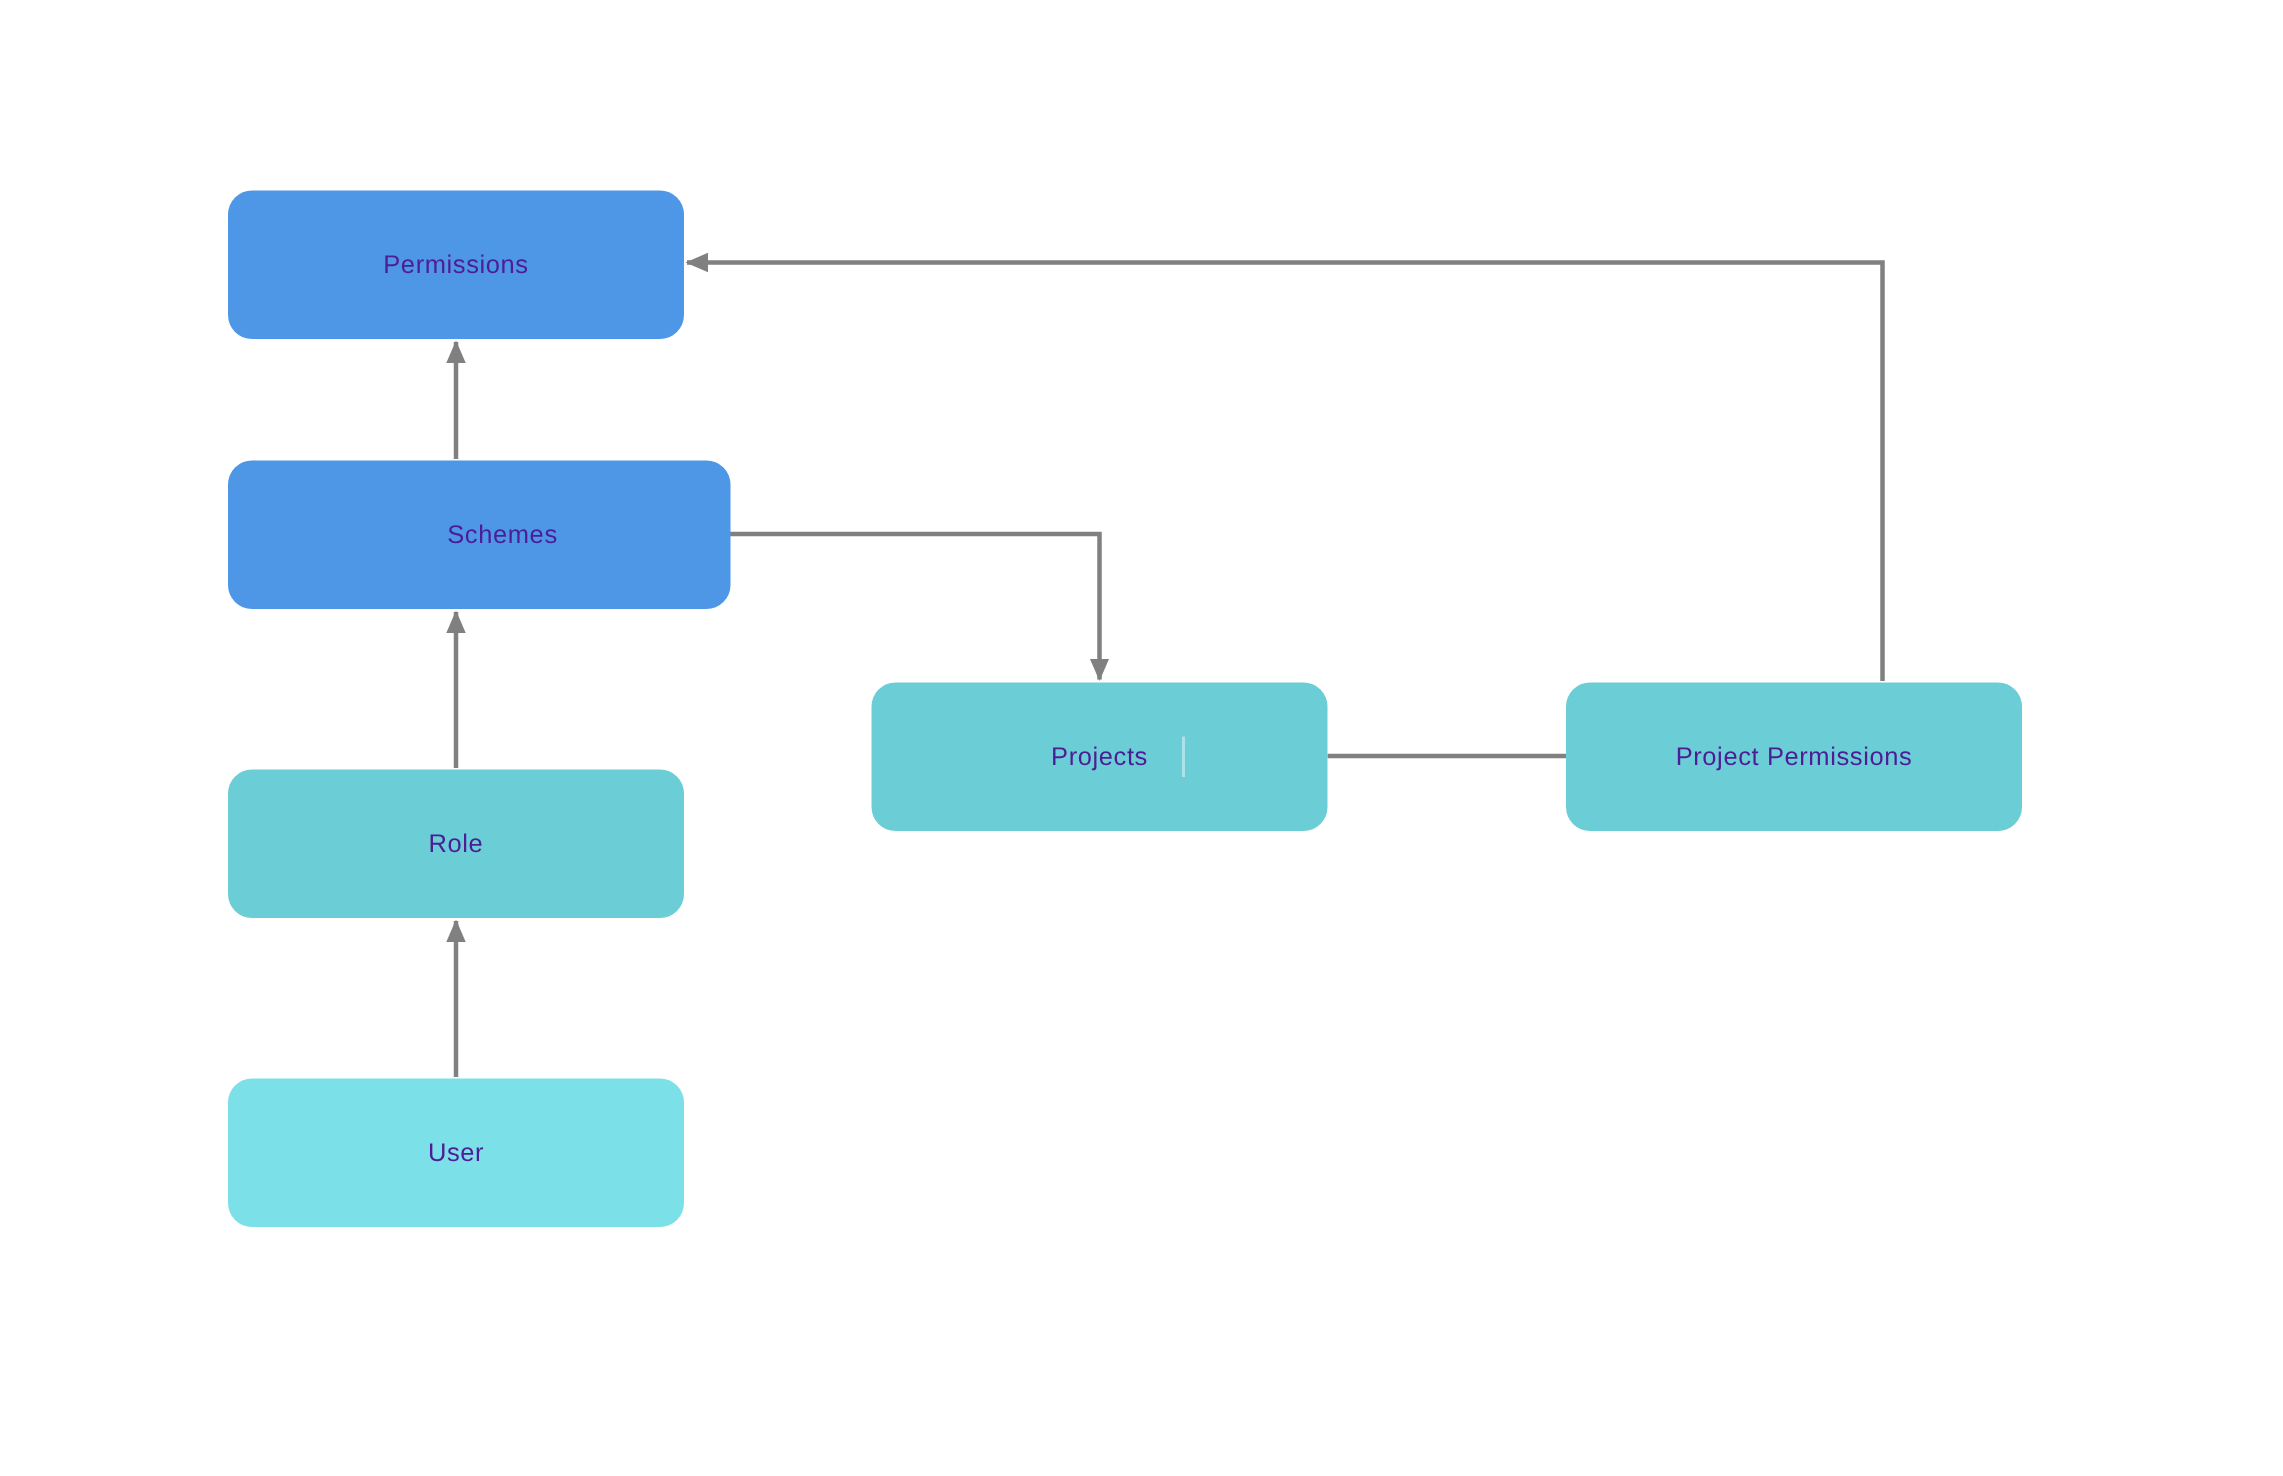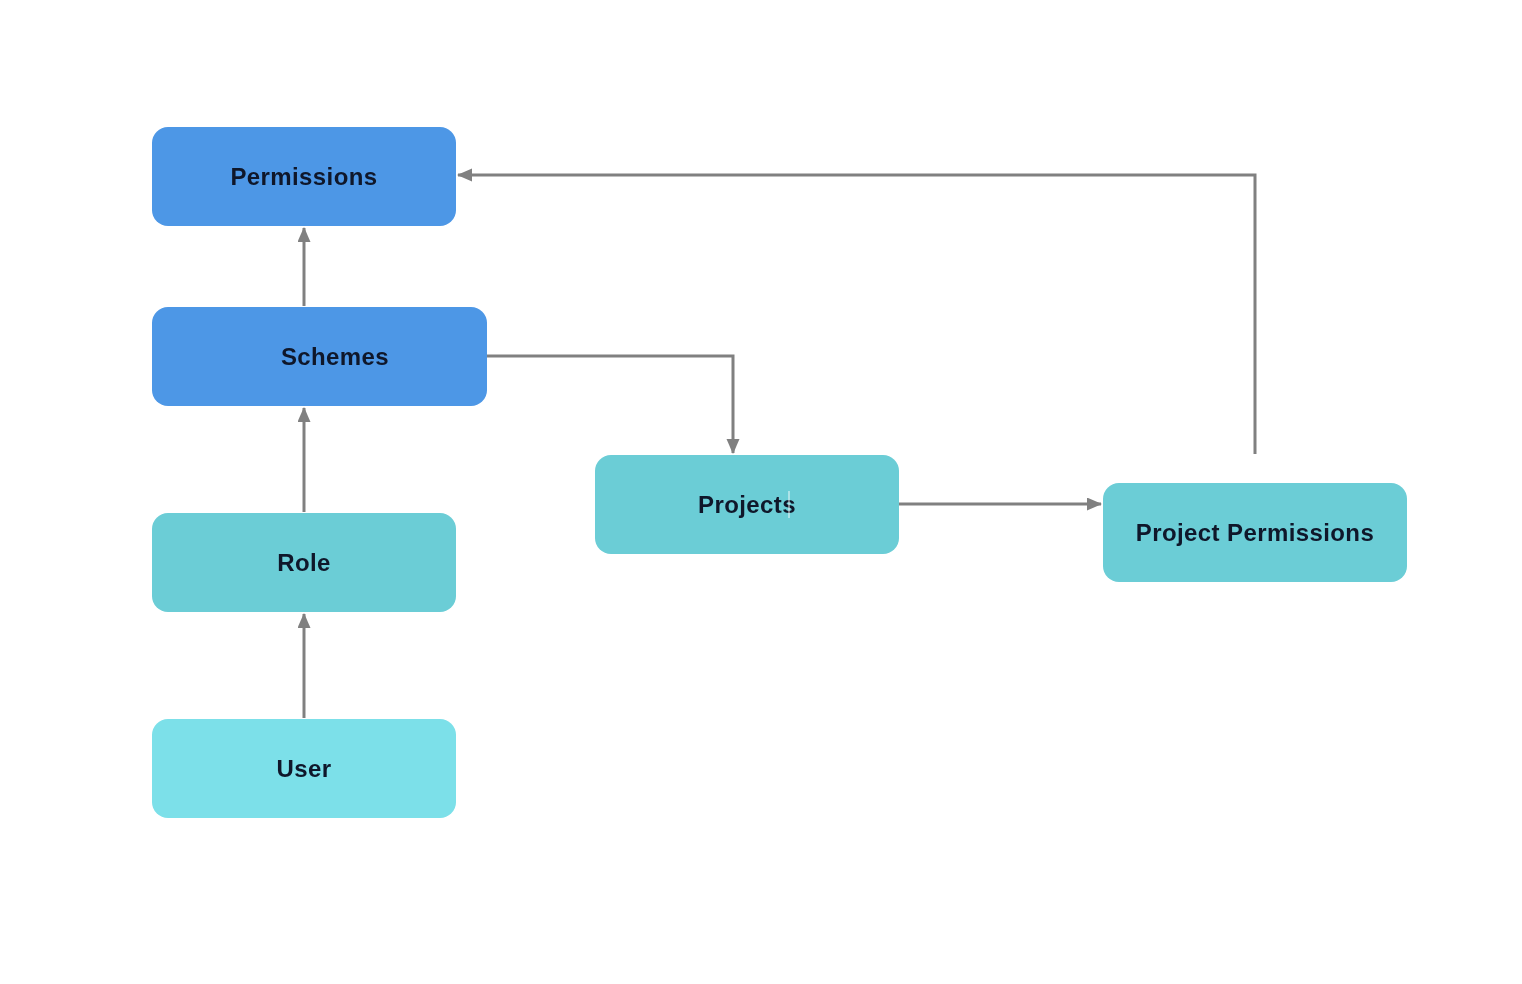--- a/index.html
+++ b/index.html
@@ -29,33 +29,33 @@
     position: absolute;
     width: 304px;
     height: 99px;
     border-radius: 16px;
     display: flex;
     align-items: center;
     justify-content: center;
   }
 
   .node-label {
-    color: #0f172a;
-    font-size: 24px;
+    color: #4c1d95;
+    font-size: 17px;
     letter-spacing: 0.4px;
-    font-weight: 700;
+    font-weight: 400;
     white-space: nowrap;
   }
 
   .node-permissions          { left: 152px;  top: 127px; }
   .node-schemes              { left: 152px;  top: 307px; padding-left: 31px; }
   .node-role                 { left: 152px;  top: 513px; align-items: center; }
   .node-user                 { left: 152px;  top: 719px; }
-  .node-projects             { left: 581px;  top: 455px; margin-left: 14px; }
-  .node-project-permissions  { left: 1103px; top: 455px; margin-top: 28px; }
+  .node-projects             { left: 581px;  top: 455px; }
+  .node-project-permissions  { left: 1044px; top: 455px; }
 
   .text-cursor {
     position: absolute;
     left: 788px;
     top: 491px;
     width: 2px;
     height: 27px;
     background: rgba(255, 255, 255, 0.45);
   }
 </style>

